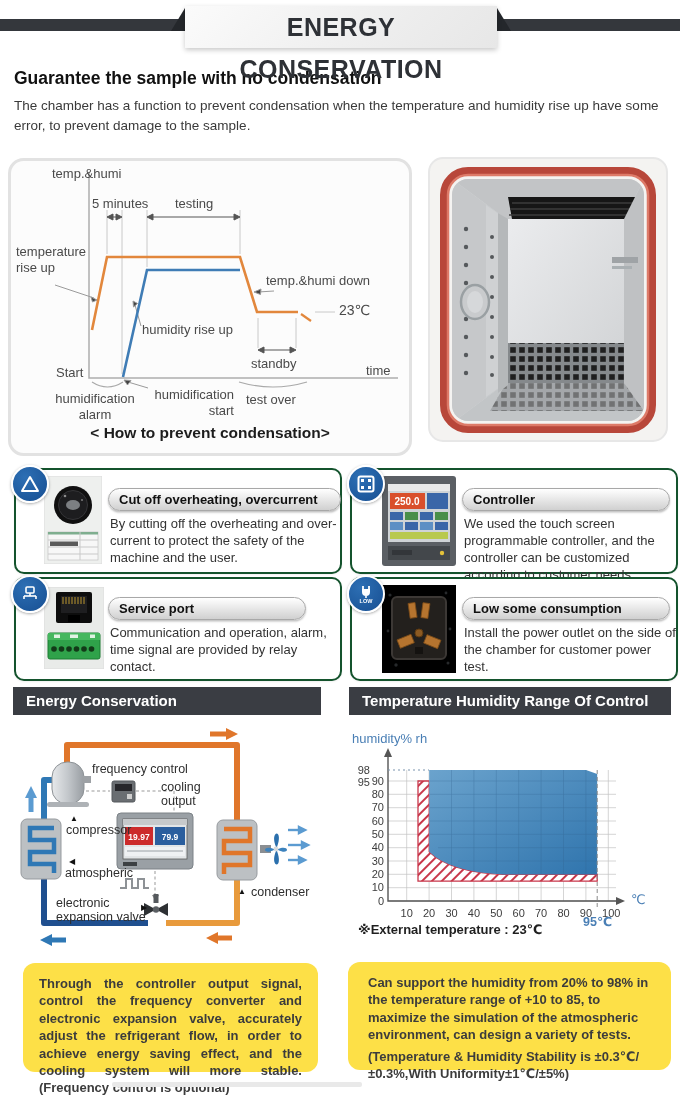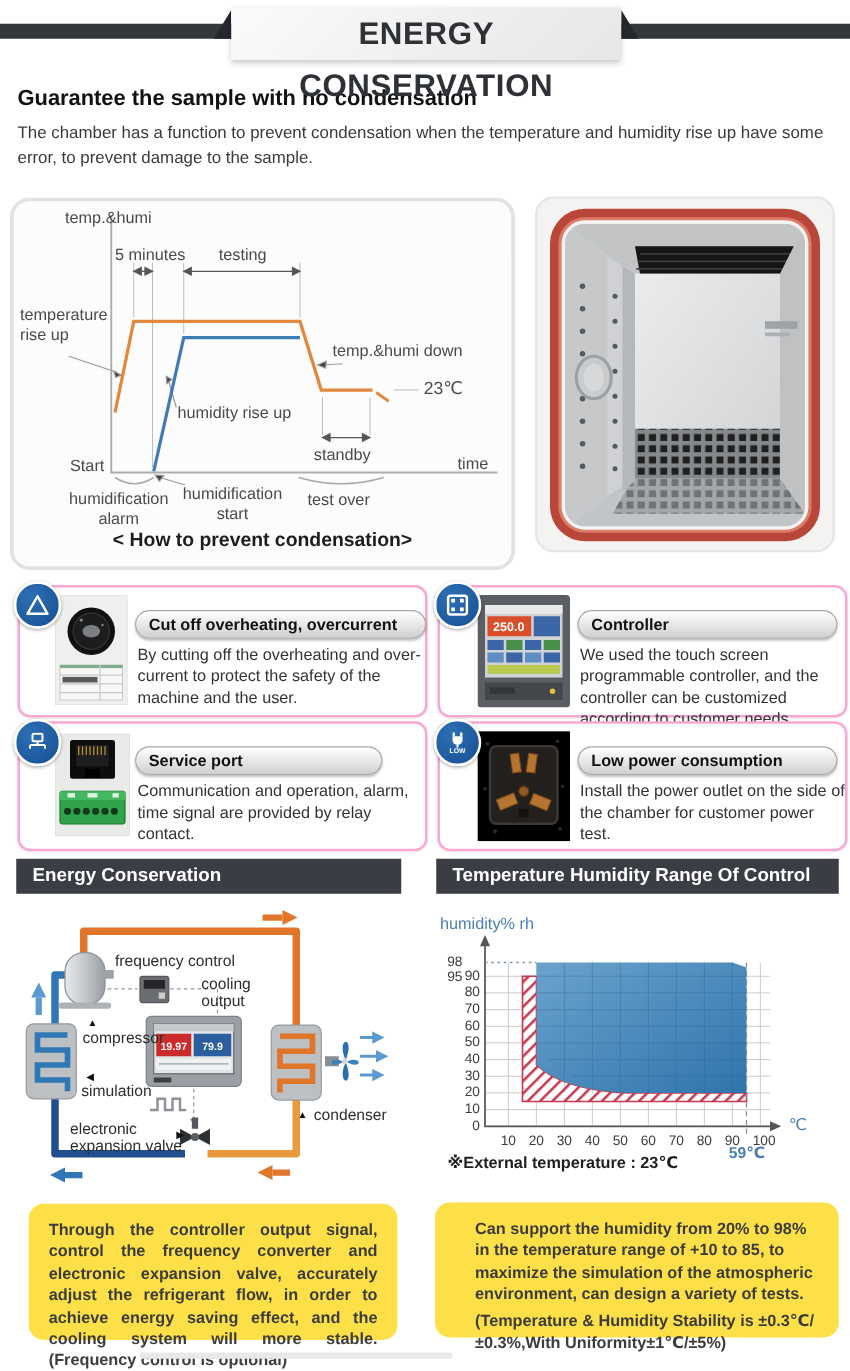--- a/index.html
+++ b/index.html
@@ -20,21 +20,21 @@
   .intro-b{left:14px;top:96px;width:650px;font-size:13.5px;line-height:1.5;color:#3a3a3a}
   
   .cond{left:8px;top:158px;width:404px;height:298px}
   .lbl{position:absolute;color:#4a4a4a;font-size:13px;line-height:1.2;white-space:nowrap}
   .lbl.wrap{white-space:normal}
   .cap{position:absolute;left:0;top:266px;width:404px;text-align:center;
        font-size:15.5px;font-weight:bold;color:#1d1d1d}
   
   .photo{left:428px;top:157px;width:240px;height:285px}
   
-  .feat{border:2px solid #f9a8d4;border-radius:10px;background:#fff;box-shadow:0 1px 2px rgba(0,0,0,.06)}
+  .feat{border:2px solid #14532d;border-radius:10px;background:#fff;box-shadow:0 1px 2px rgba(0,0,0,.06)}
   .f1{left:14px;top:468px;width:324px;height:102px}
   .f2{left:350px;top:468px;width:324px;height:102px}
   .f3{left:14px;top:577px;width:324px;height:100px}
   .f4{left:350px;top:577px;width:324px;height:100px}
   .ficon{width:34px;height:34px;border-radius:50%;border:2px solid #fff;z-index:3;
     background:radial-gradient(circle at 35% 30%,#2d6fb4,#174f92);box-shadow:0 1px 3px rgba(0,0,0,.35);
     display:flex;align-items:center;justify-content:center;flex-direction:column}
   .i1{left:11px;top:465px}.i2{left:347px;top:465px}.i3{left:11px;top:575px}.i4{left:347px;top:575px}
   .low{font-size:5.5px;color:#fff;font-weight:bold;line-height:4px}
   .pill{position:absolute;top:18px;height:23px;border-radius:12px;border:1px solid #a8a8a8;
@@ -56,21 +56,21 @@
   .range{left:348px;top:726px;width:330px;height:236px}
   .tick{position:absolute;font-size:11px;color:#3c3c3c}
   .blue{color:#4a7fb5}
   .rnote{position:absolute;left:10px;top:196px;font-size:13px;font-weight:bold;color:#1f1f1f;white-space:nowrap}
   .maxc{position:absolute;left:235px;top:188px;font-size:12.5px;font-weight:bold;color:#4a7fb5}
   
   .note{background:#fde047;border-radius:12px;box-sizing:border-box;color:#3c3c3c;
         font-size:13px;font-weight:bold;line-height:1.34;padding:12px 16px}
   .n-l{left:23px;top:963px;width:295px;height:109px;text-align:justify}
   .n-r{left:348px;top:962px;width:323px;height:108px}
-  .n-r p{margin:0 0 4px 16px}
+  .n-r p{margin:0 0 4px 4px}
   .nextstrip{left:112px;top:1082px;width:250px;height:5px;background:#e9e9e9;border-radius:2px}
 </style>
 </head>
 <body>
 
 <div class="page">
 
   <div class="abs ribbon-bar"></div>
   <div class="abs fold l"></div>
   <div class="abs fold r"></div>
@@ -132,21 +132,21 @@
     <span class="lbl" style="left:84px;top:38px">5 minutes</span>
     <span class="lbl" style="left:167px;top:38px">testing</span>
     <span class="lbl wrap" style="left:8px;top:86px;width:88px">temperature rise up</span>
     <span class="lbl" style="left:134px;top:164px">humidity rise up</span>
     <span class="lbl" style="left:258px;top:115px">temp.&amp;humi down</span>
     <span class="lbl" style="left:331px;top:144px;font-size:14px">23℃</span>
     <span class="lbl" style="left:243px;top:198px">standby</span>
     <span class="lbl" style="left:48px;top:207px">Start</span>
     <span class="lbl" style="left:358px;top:205px">time</span>
     <span class="lbl wrap" style="left:36px;top:233px;width:102px;text-align:center">humidification alarm</span>
-    <span class="lbl wrap" style="left:130px;top:229px;width:96px;text-align:center">humidification start</span>
+    <span class="lbl wrap" style="left:130px;top:229px;width:96px;text-align:right">humidification start</span>
     <span class="lbl" style="left:238px;top:234px">test over</span>
     <div class="cap">&lt; How to prevent condensation&gt;</div>
   </div>
 
   <div class="abs photo">
     <svg width="240" height="285" viewBox="0 0 240 285">
       <defs>
         <linearGradient id="bw" x1="0" y1="0" x2="1" y2="1">
           <stop offset="0" stop-color="#ebecee"></stop>
             <stop offset="1" stop-color="#d0d2d4"></stop>
@@ -338,21 +338,21 @@
         <g fill="#b5742f" stroke="#7d4c18" stroke-width="0.8">
           <rect x="27" y="18" width="7" height="15" transform="rotate(-8 30 25)"></rect>
           <rect x="40" y="18" width="7" height="15" transform="rotate(8 43 25)"></rect>
           <rect x="16" y="52" width="15" height="9" transform="rotate(-22 23 56)"></rect>
           <rect x="43" y="52" width="15" height="9" transform="rotate(22 50 56)"></rect>
         </g>
         <circle cx="37" cy="48" r="4" fill="#8c5a22" stroke="#5f3a10"></circle>
         <rect x="33" y="62" width="8" height="7" fill="#141210"></rect>
       </svg>
     </div>
-    <div class="pill" style="left:110px;width:208px">Low power consumption</div>
+    <div class="pill" style="left:110px;width:208px">Low some consumption</div>
     <div class="fdesc" style="left:112px;width:212px">Install the power outlet on the side of the chamber for customer power test.</div>
   </div>
 
   <div class="abs shead sh-l">Energy Conservation</div>
   <div class="abs shead sh-r">Temperature Humidity Range Of Control</div>
 
   <div class="abs diag">
     <svg width="326" height="244" viewBox="0 0 326 244">
       <defs>
         <linearGradient id="met" x1="0" y1="0" x2="1" y2="0">
@@ -439,21 +439,21 @@
         <path d="M154 185 L142 191.5 L154 198 Z" fill="#2e3134"></path>
         <circle cx="142" cy="191.5" r="3.2" fill="#5a5e62"></circle>
         <rect x="139.5" y="176" width="5" height="9" fill="#55595d"></rect>
       </g>
     </svg>
     <span class="dlbl" style="left:78px;top:44px">frequency control</span>
     <span class="dlbl wrap" style="left:147px;top:62px;width:48px">cooling output</span>
     <span class="mark" style="left:56px;top:96px">▲</span>
     <span class="dlbl" style="left:52px;top:105px">compressor</span>
     <span class="mark" style="left:55px;top:139px">◀</span>
-    <span class="dlbl" style="left:51px;top:148px">simulation</span>
+    <span class="dlbl" style="left:51px;top:148px">atmospheric</span>
     <span class="dlbl wrap" style="left:42px;top:178px;width:92px">electronic expansion valve</span>
     <span class="mark" style="left:127px;top:185px">▶</span>
     <span class="mark" style="left:224px;top:169px">▲</span>
     <span class="dlbl" style="left:237px;top:167px">condenser</span>
   </div>
 
   <div class="abs range">
     <svg width="330" height="236" viewBox="0 0 330 236">
       <defs>
         <linearGradient id="bluearea" x1="0" y1="0" x2="1" y2="1">
@@ -535,21 +535,21 @@
     <span class="tick" style="left:69.1px;top:181px;width:24px;text-align:center">20</span>
     <span class="tick" style="left:91.5px;top:181px;width:24px;text-align:center">30</span>
     <span class="tick" style="left:113.9px;top:181px;width:24px;text-align:center">40</span>
     <span class="tick" style="left:136.3px;top:181px;width:24px;text-align:center">50</span>
     <span class="tick" style="left:158.7px;top:181px;width:24px;text-align:center">60</span>
     <span class="tick" style="left:181.1px;top:181px;width:24px;text-align:center">70</span>
     <span class="tick" style="left:203.5px;top:181px;width:24px;text-align:center">80</span>
     <span class="tick" style="left:225.9px;top:181px;width:24px;text-align:center">90</span>
     <span class="tick" style="left:250.3px;top:181px;width:26px;text-align:center">100</span>
     <span class="tick blue" style="left:283px;top:166px;font-size:13px">℃</span>
-    <span class="maxc">59℃</span>
+    <span class="maxc">95℃</span>
     <span class="rnote">※External temperature : 23℃</span>
   </div>
 
   <div class="abs note n-l">Through the controller output signal, control the frequency converter and electronic expansion valve, accurately adjust the refrigerant flow, in order to achieve energy saving effect, and the cooling system will more stable. (Frequency control is optional)</div>
   <div class="abs note n-r">
     <p>Can support the humidity from 20% to 98% in the temperature range of +10 to 85, to maximize the simulation of the atmospheric environment, can design a variety of tests.</p>
     <p>(Temperature &amp; Humidity Stability is ±0.3℃/±0.3%,With Uniformity±1℃/±5%)</p>
   </div>
 
   <div class="abs nextstrip"></div>

